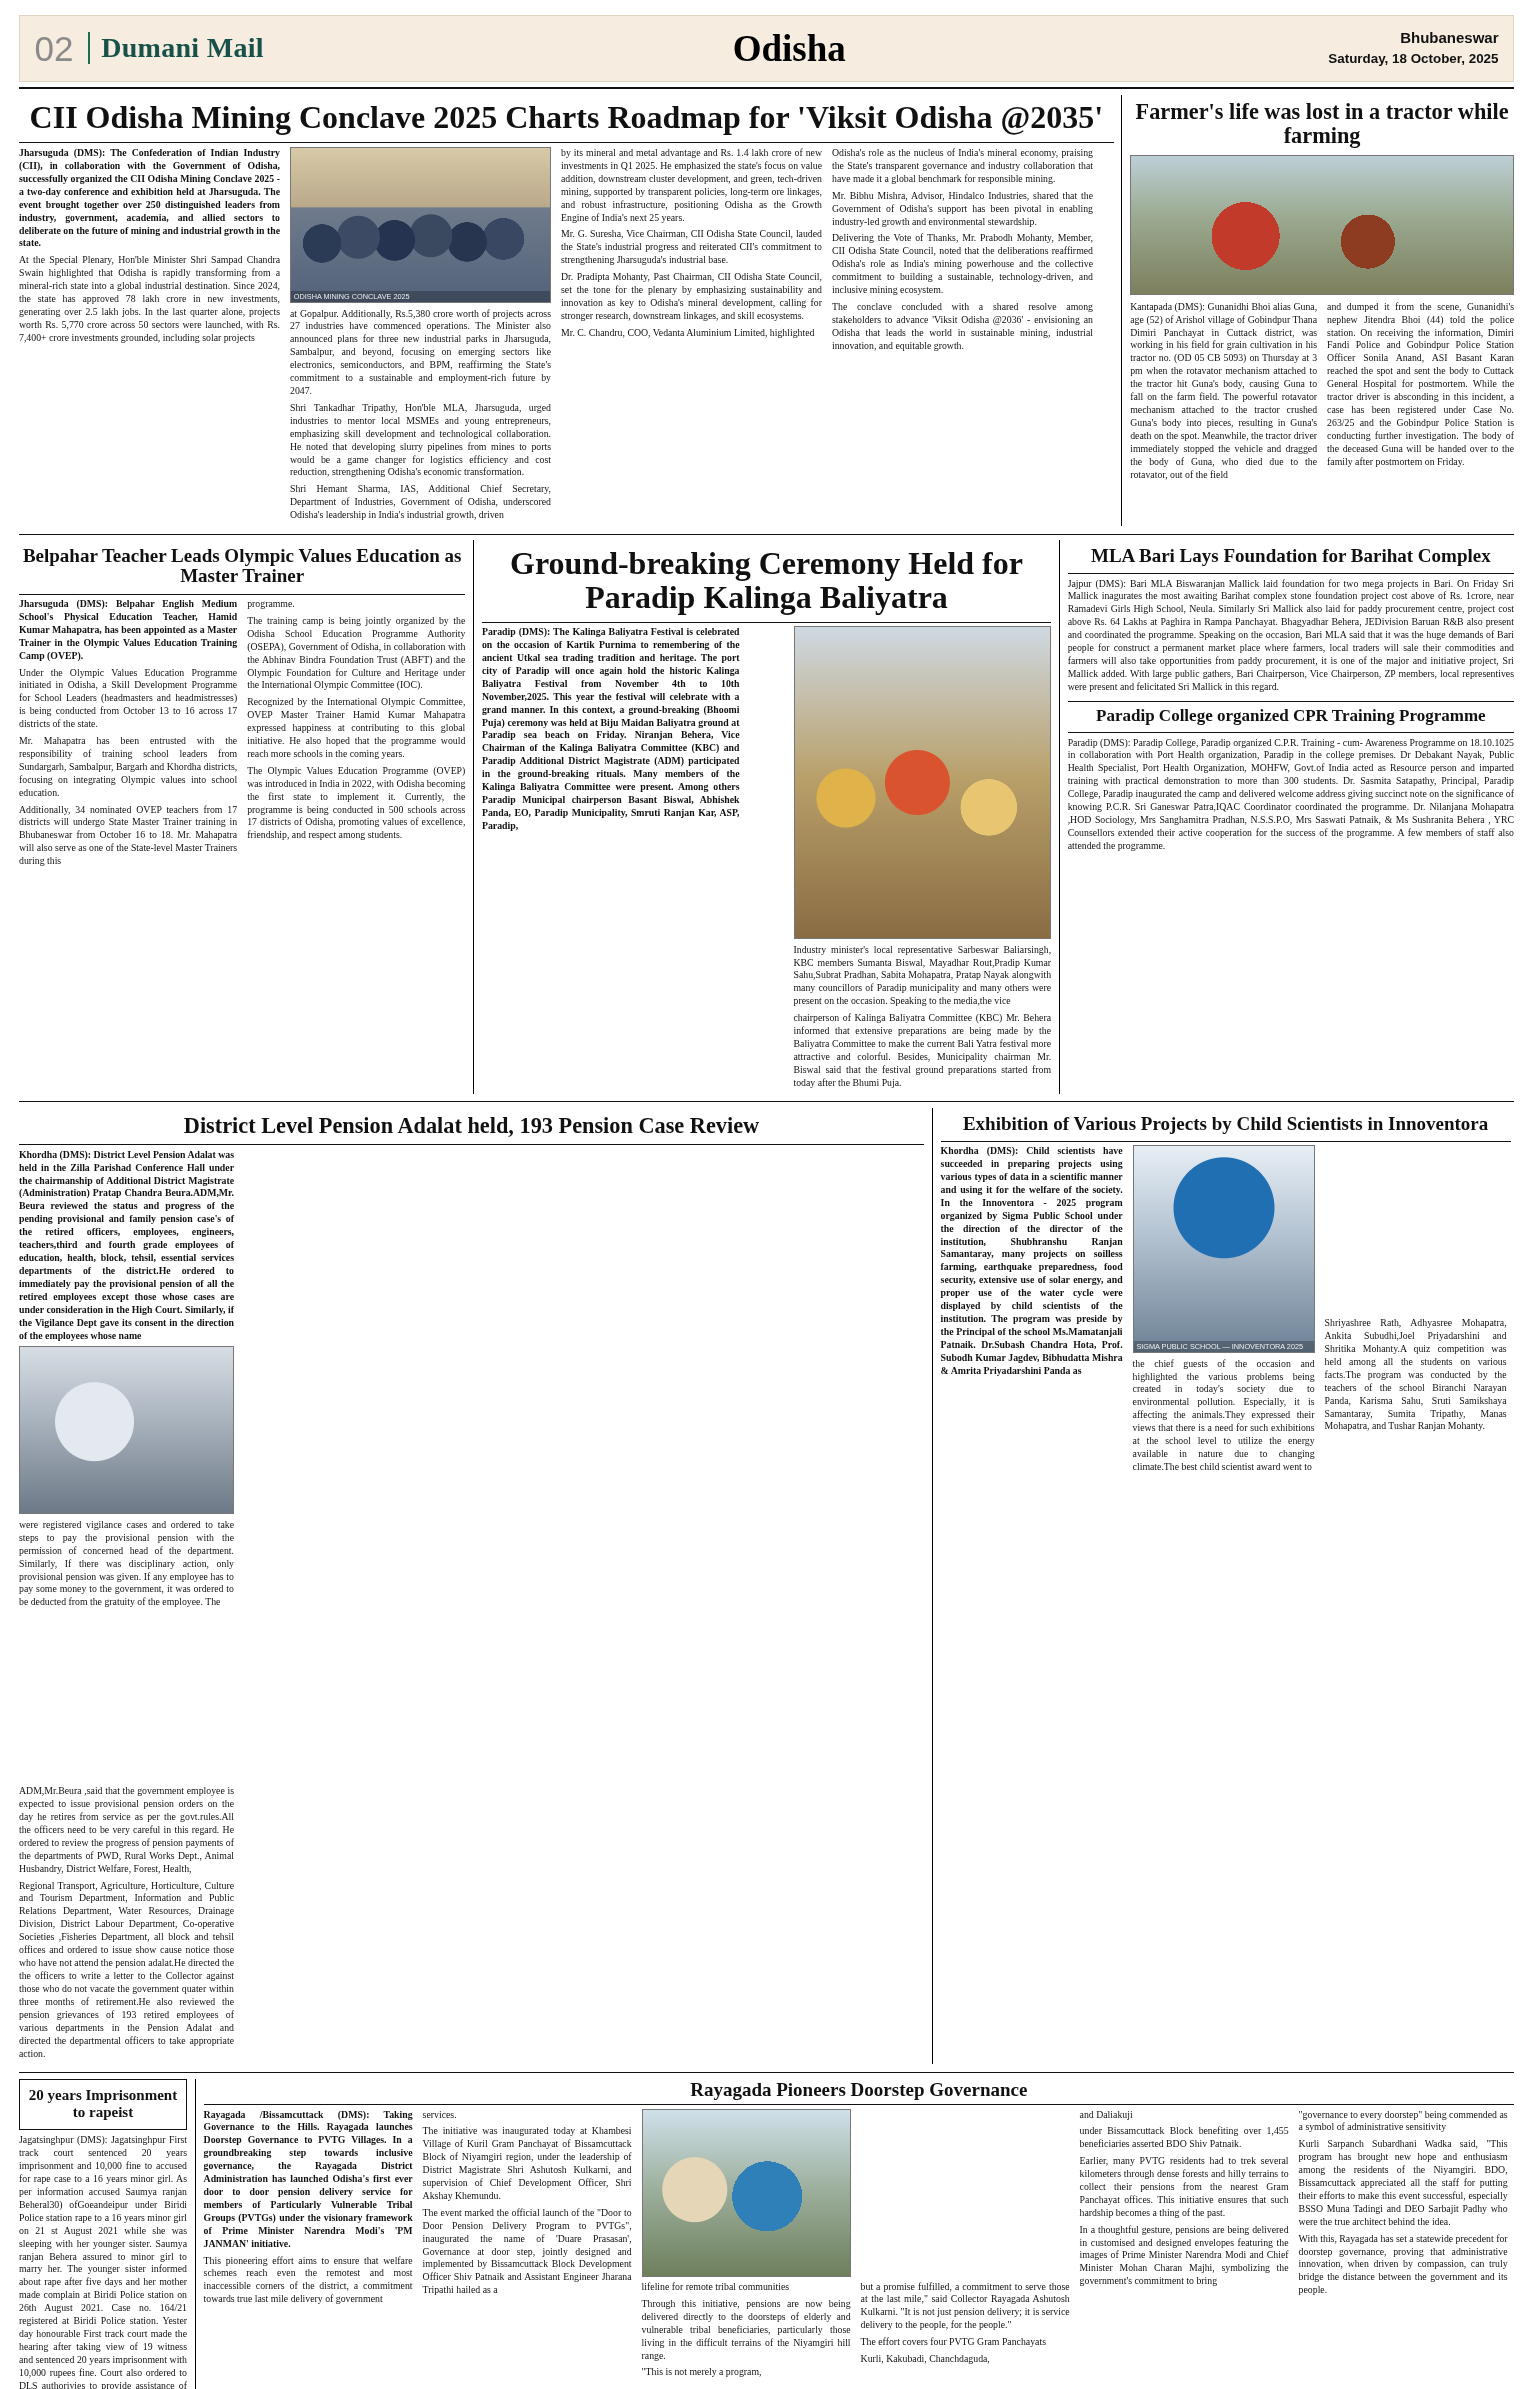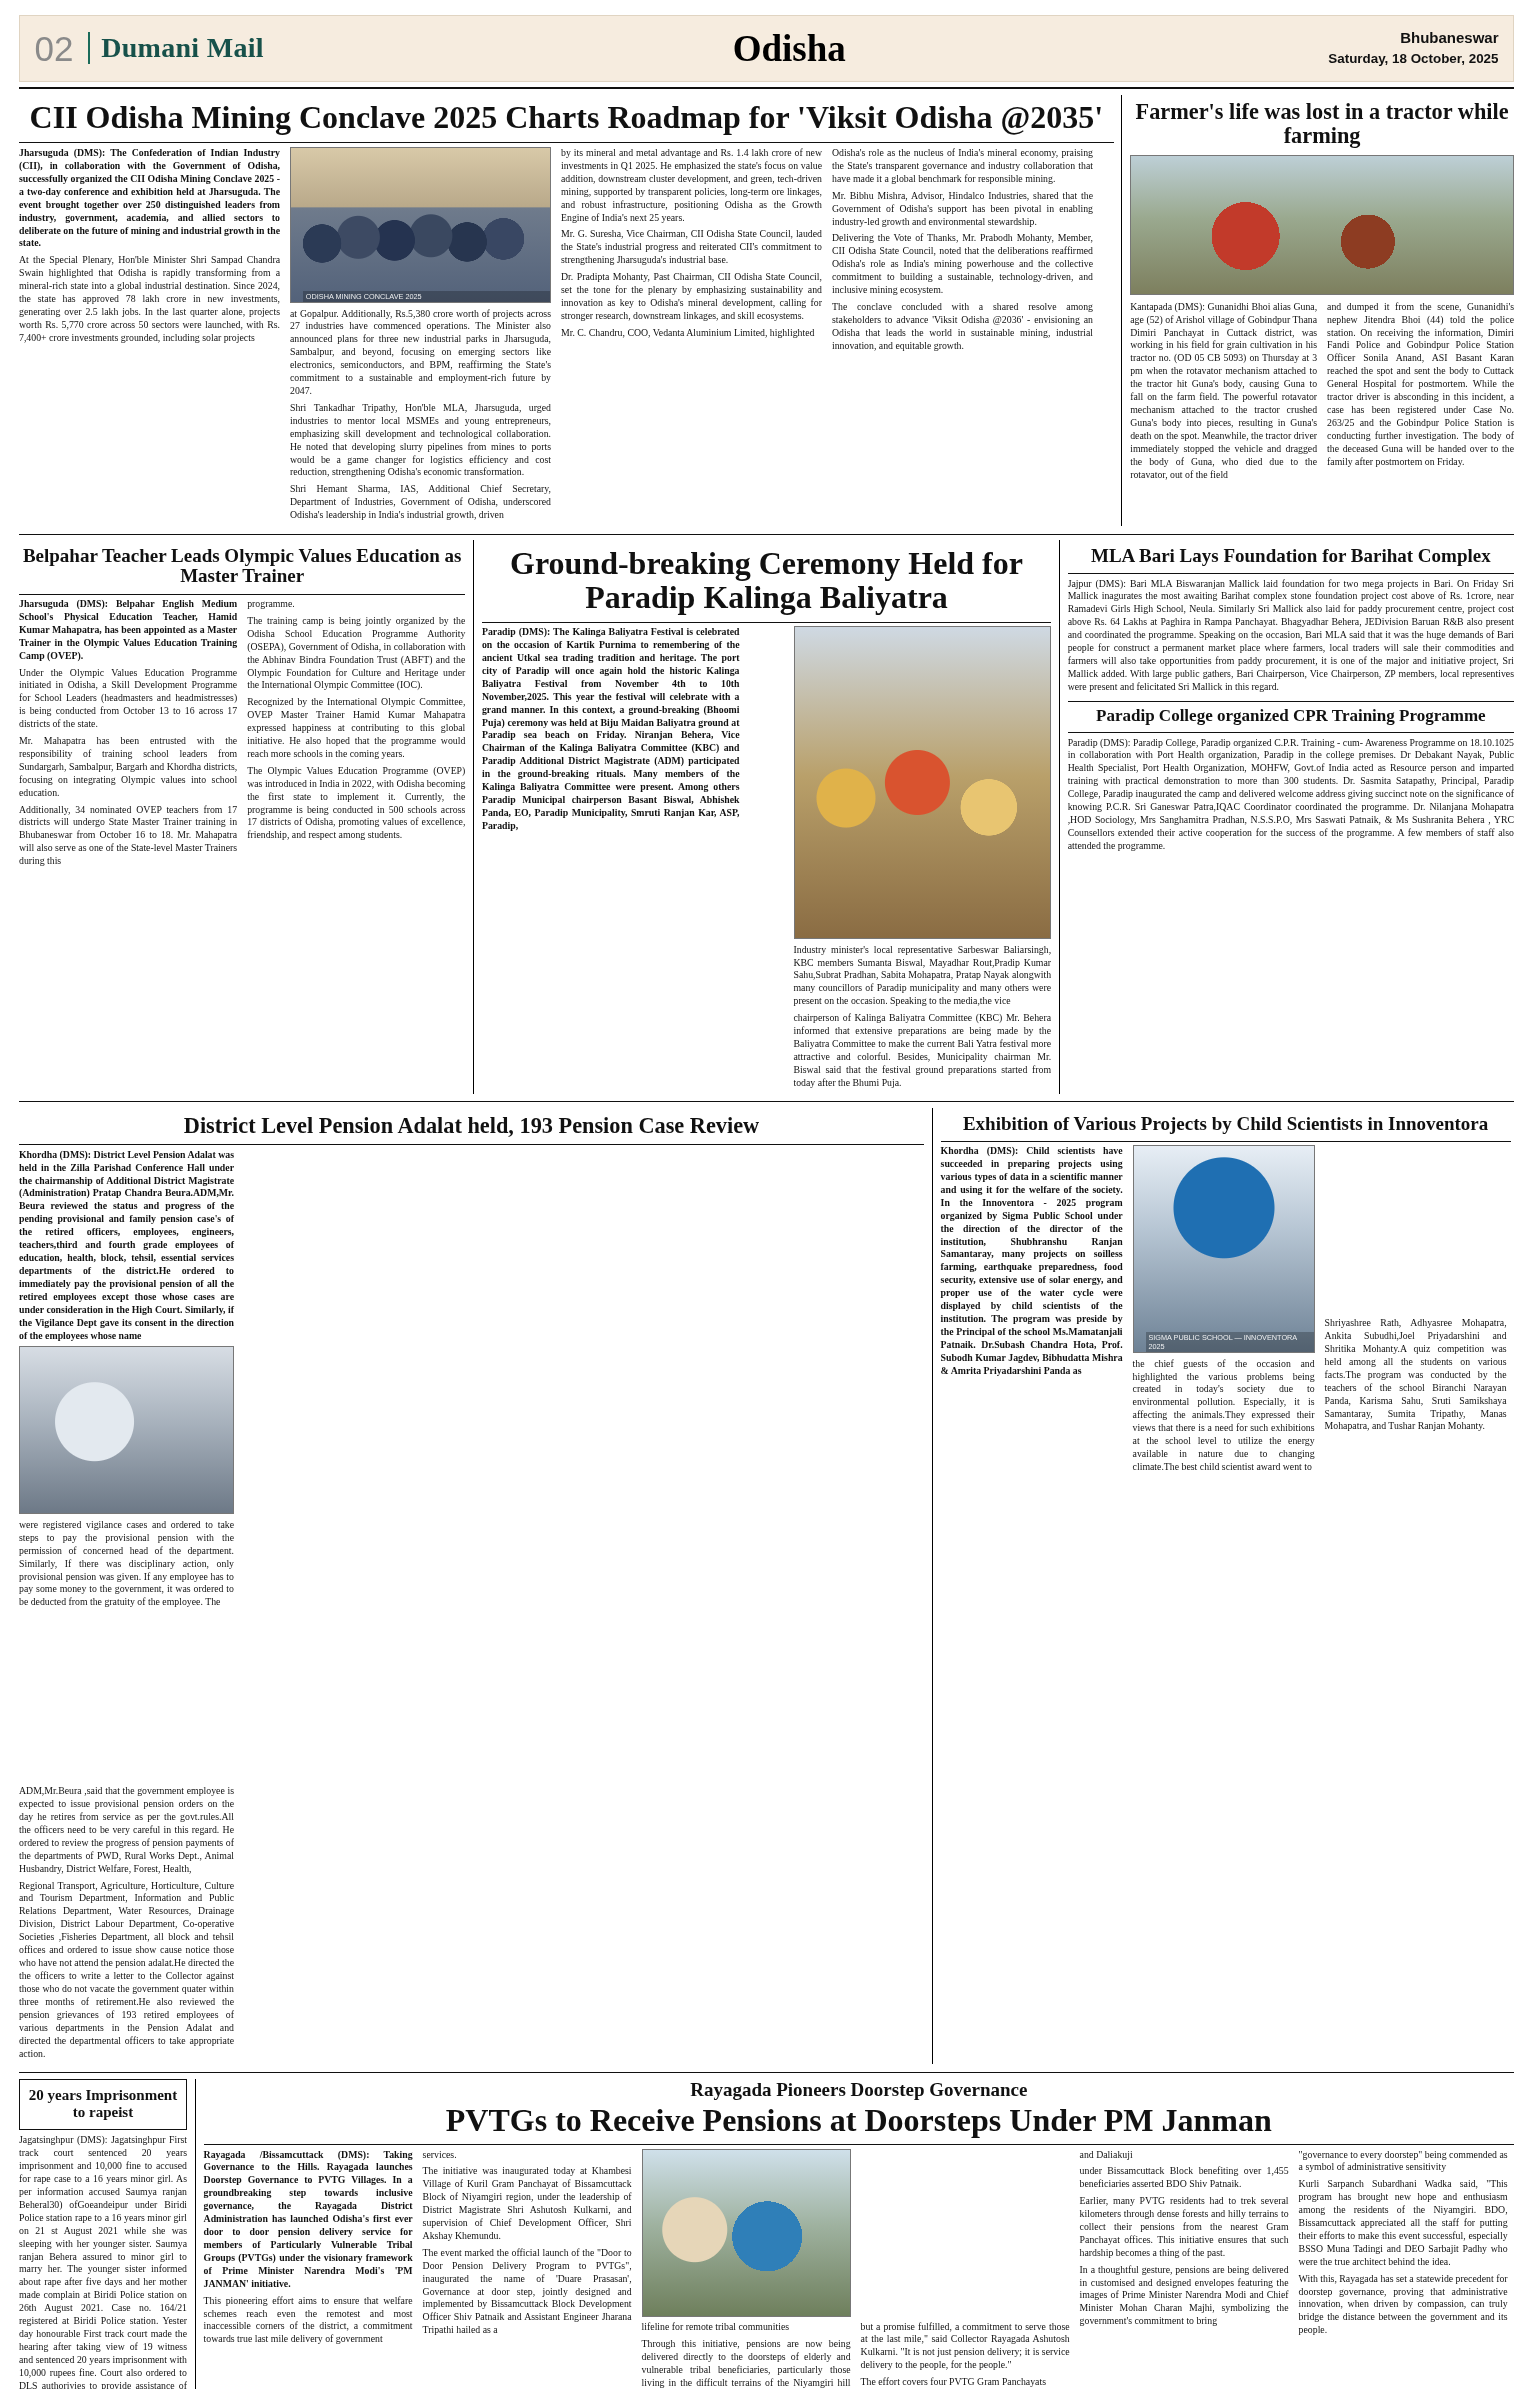--- a/index.html
+++ b/index.html
@@ -83,21 +83,21 @@
   .lead { font-weight: bold; }
 
   .photo {
     background: linear-gradient(160deg,#9fb4c7,#6d7f91);
     border: 0.6px solid #777;
     position: relative;
     overflow: hidden;
   }
   .photo .ph-label {
     position: absolute;
-    left: 12px; right: 0; bottom: 0;
+    left: 0; right: 0; bottom: 0;
     font-family: "Liberation Sans", sans-serif;
     font-size: 7.3px;
     color: rgba(255,255,255,.9);
     background: rgba(0,0,0,.25);
     padding: 1.1px 2.8px;
   }
 
   
   .ph-people { background:
       radial-gradient(circle at 12% 62%, #2b3a55 0 19px, transparent 19.5px),
@@ -338,21 +338,20 @@
         <div class="small-head h-s" style="font-size:15px;">20 years Imprisonment to rapeist</div>
       </div>
       <div style="height:4.5px;"></div>
       <p class="body">Jagatsinghpur (DMS): Jagatsinghpur First track court sentenced 20 years imprisonment and 10,000 fine to accused for rape case to a 16 years minor girl. As per information accused Saumya ranjan Beheral30) ofGoeandeipur under Biridi Police station rape to a 16 years minor girl on 21 st August 2021 while she was sleeping with her younger sister. Saumya ranjan Behera assured to minor girl to marry her. The younger sister informed about rape after five days and her mother made complain at Biridi Police station on 26th August 2021. Case no. 164/21 registered at Biridi Police station. Yester day honourable First track court made the hearing after taking view of 19 witness and sentenced 20 years imprisonment with 10,000 rupees fine. Court also ordered to DLS authoriyies to provide assistance of 5000 rupees to the victim.</p>
     </div>
 
     <div class="divider-v" style="margin:0 7.8px;"></div>
 
     <div style="flex:1;">
       <div class="band-title">Rayagada Pioneers Doorstep Governance</div>
-      <h1 class="head h-xxl" style="margin-top:2.2px;">PVTGs to Receive Pensions at Doorsteps Under PM Janman</h1>
       <div class="rule-thin" style="border-top:1.1px solid #111;"></div>
 
       <div class="flexrow" style="gap:10px; margin-top:3.4px;">
         <div style="width:209px;">
           <p class="body lead">Rayagada /Bissamcuttack (DMS): Taking Governance to the Hills. Rayagada launches Doorstep Governance to PVTG Villages. In a groundbreaking step towards inclusive governance, the Rayagada District Administration has launched Odisha's first ever door to door pension delivery service for members of Particularly Vulnerable Tribal Groups (PVTGs) under the visionary framework of Prime Minister Narendra Modi's 'PM JANMAN' initiative.</p>
           <p class="body">This pioneering effort aims to ensure that welfare schemes reach even the remotest and most inaccessible corners of the district, a commitment towards true last mile delivery of government</p>
         </div>
         <div style="width:209px;">
           <p class="body">services.</p>
           <p class="body">The initiative was inaugurated today at Khambesi Village of Kuril Gram Panchayat of Bissamcuttack Block of Niyamgiri region, under the leadership of District Magistrate Shri Ashutosh Kulkarni, and supervision of Chief Development Officer, Shri Akshay Khemundu.</p>

